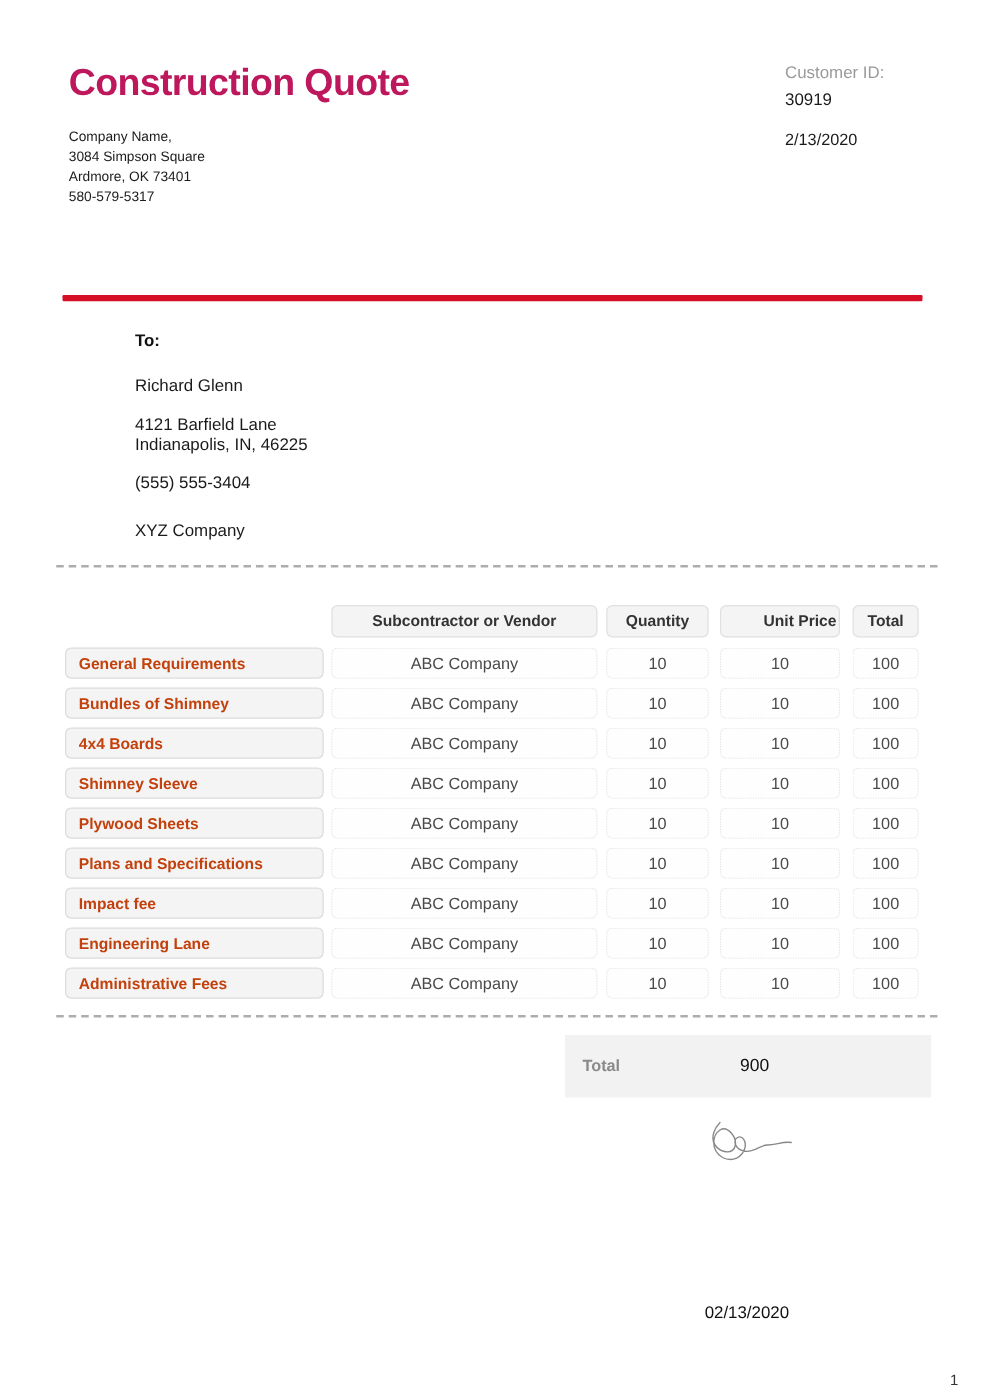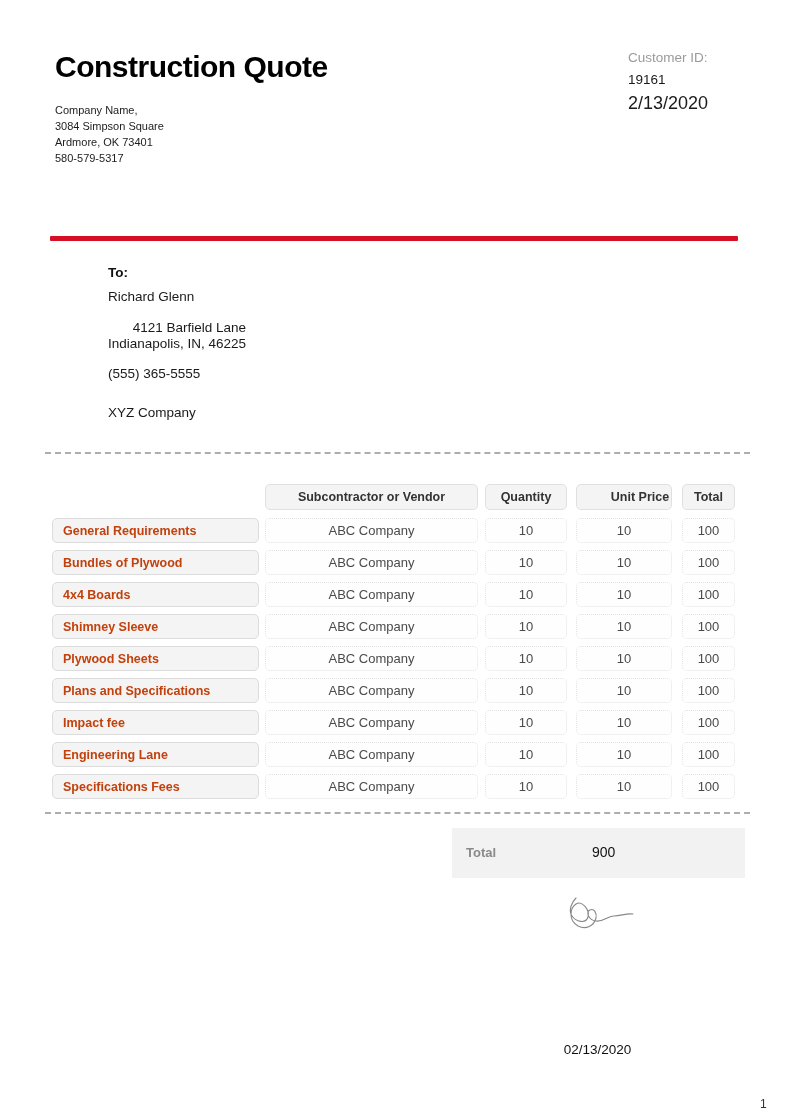--- a/index.html
+++ b/index.html
@@ -8,41 +8,41 @@
     position: relative;
     width: 790px;
     height: 1118px;
     background: #ffffff;
     overflow: hidden;
   }
 
   
   .doc-title {
     position: absolute; left: 55px; top: 50px;
-    font-size: 30px; font-weight: 800; letter-spacing: -0.5px; color: #000000;
+    font-size: 30px; font-weight: 800; letter-spacing: -0.5px; color: #be185d;
   }
   .company-block {
     position: absolute; left: 55px; top: 102px;
     font-size: 11px; line-height: 16px; color: #1c1c1c;
   }
   .customer-block { position: absolute; left: 628px; top: 50px; }
   .customer-label { font-size: 13.5px; color: #9a9a9a; }
   .customer-id { font-size: 13.5px; color: #1a1a1a; margin-top: 7px; }
-  .customer-date { font-size: 18px; color: #1a1a1a; margin-top: 6px; }
+  .customer-date { font-size: 13px; color: #1a1a1a; margin-top: 17px; }
 
   .accent-rule {
     position: absolute; left: 50px; top: 236px;
     width: 688px; height: 5px; background: #d50f26; border-radius: 1px;
   }
 
   
   .to-block { position: absolute; left: 108px; top: 265px; font-size: 13.5px; }
   .to-heading { font-weight: 700; color: #111; }
-  .to-name { margin-top: 9px; }
-  .to-address { margin-top: 16px; line-height: 16px; text-align: right; }
+  .to-name { margin-top: 21px; }
+  .to-address { margin-top: 16px; line-height: 16px; }
   .to-phone { margin-top: 14px; }
   .to-company { margin-top: 24px; }
 
   
   .dashed-divider {
     position: absolute; left: 45px; width: 705px; height: 0;
     border-top: 2px dashed #adadad;
   }
   .divider-top { top: 452px; }
   .divider-bottom { top: 812px; }
@@ -116,34 +116,34 @@
 
   <div class="company-block">
     <div>Company Name,</div>
     <div>3084 Simpson Square</div>
     <div>Ardmore, OK 73401</div>
     <div>580-579-5317</div>
   </div>
 
   <div class="customer-block">
     <div class="customer-label">Customer ID:</div>
-    <div class="customer-id">19161</div>
+    <div class="customer-id">30919</div>
     <div class="customer-date">2/13/2020</div>
   </div>
 
   <div class="accent-rule"></div>
 
   <div class="to-block">
     <div class="to-heading">To:</div>
     <div class="to-name">Richard Glenn</div>
     <div class="to-address">
       <div>4121 Barfield Lane</div>
       <div>Indianapolis, IN, 46225</div>
     </div>
-    <div class="to-phone">(555) 365-5555</div>
+    <div class="to-phone">(555) 555-3404</div>
     <div class="to-company">XYZ Company</div>
   </div>
 
   <div class="dashed-divider divider-top"></div>
 
   <div class="thead">
     <div class="th th-vendor">Subcontractor or Vendor</div>
     <div class="th th-qty">Quantity</div>
     <div class="th th-price">Unit Price</div>
     <div class="th th-total">Total</div>
@@ -151,21 +151,21 @@
 
   <div class="tbody">
     <div class="trow">
       <div class="item-box">General Requirements</div>
       <div class="cell cell-vendor">ABC Company</div>
       <div class="cell cell-qty">10</div>
       <div class="cell cell-price">10</div>
       <div class="cell cell-total">100</div>
     </div>
     <div class="trow">
-      <div class="item-box">Bundles of Plywood</div>
+      <div class="item-box">Bundles of Shimney</div>
       <div class="cell cell-vendor">ABC Company</div>
       <div class="cell cell-qty">10</div>
       <div class="cell cell-price">10</div>
       <div class="cell cell-total">100</div>
     </div>
     <div class="trow">
       <div class="item-box">4x4 Boards</div>
       <div class="cell cell-vendor">ABC Company</div>
       <div class="cell cell-qty">10</div>
       <div class="cell cell-price">10</div>
@@ -200,21 +200,21 @@
       <div class="cell cell-total">100</div>
     </div>
     <div class="trow">
       <div class="item-box">Engineering Lane</div>
       <div class="cell cell-vendor">ABC Company</div>
       <div class="cell cell-qty">10</div>
       <div class="cell cell-price">10</div>
       <div class="cell cell-total">100</div>
     </div>
     <div class="trow">
-      <div class="item-box">Specifications Fees</div>
+      <div class="item-box">Administrative Fees</div>
       <div class="cell cell-vendor">ABC Company</div>
       <div class="cell cell-qty">10</div>
       <div class="cell cell-price">10</div>
       <div class="cell cell-total">100</div>
     </div>
   </div>
 
   <div class="dashed-divider divider-bottom"></div>
 
   <div class="total-box">

